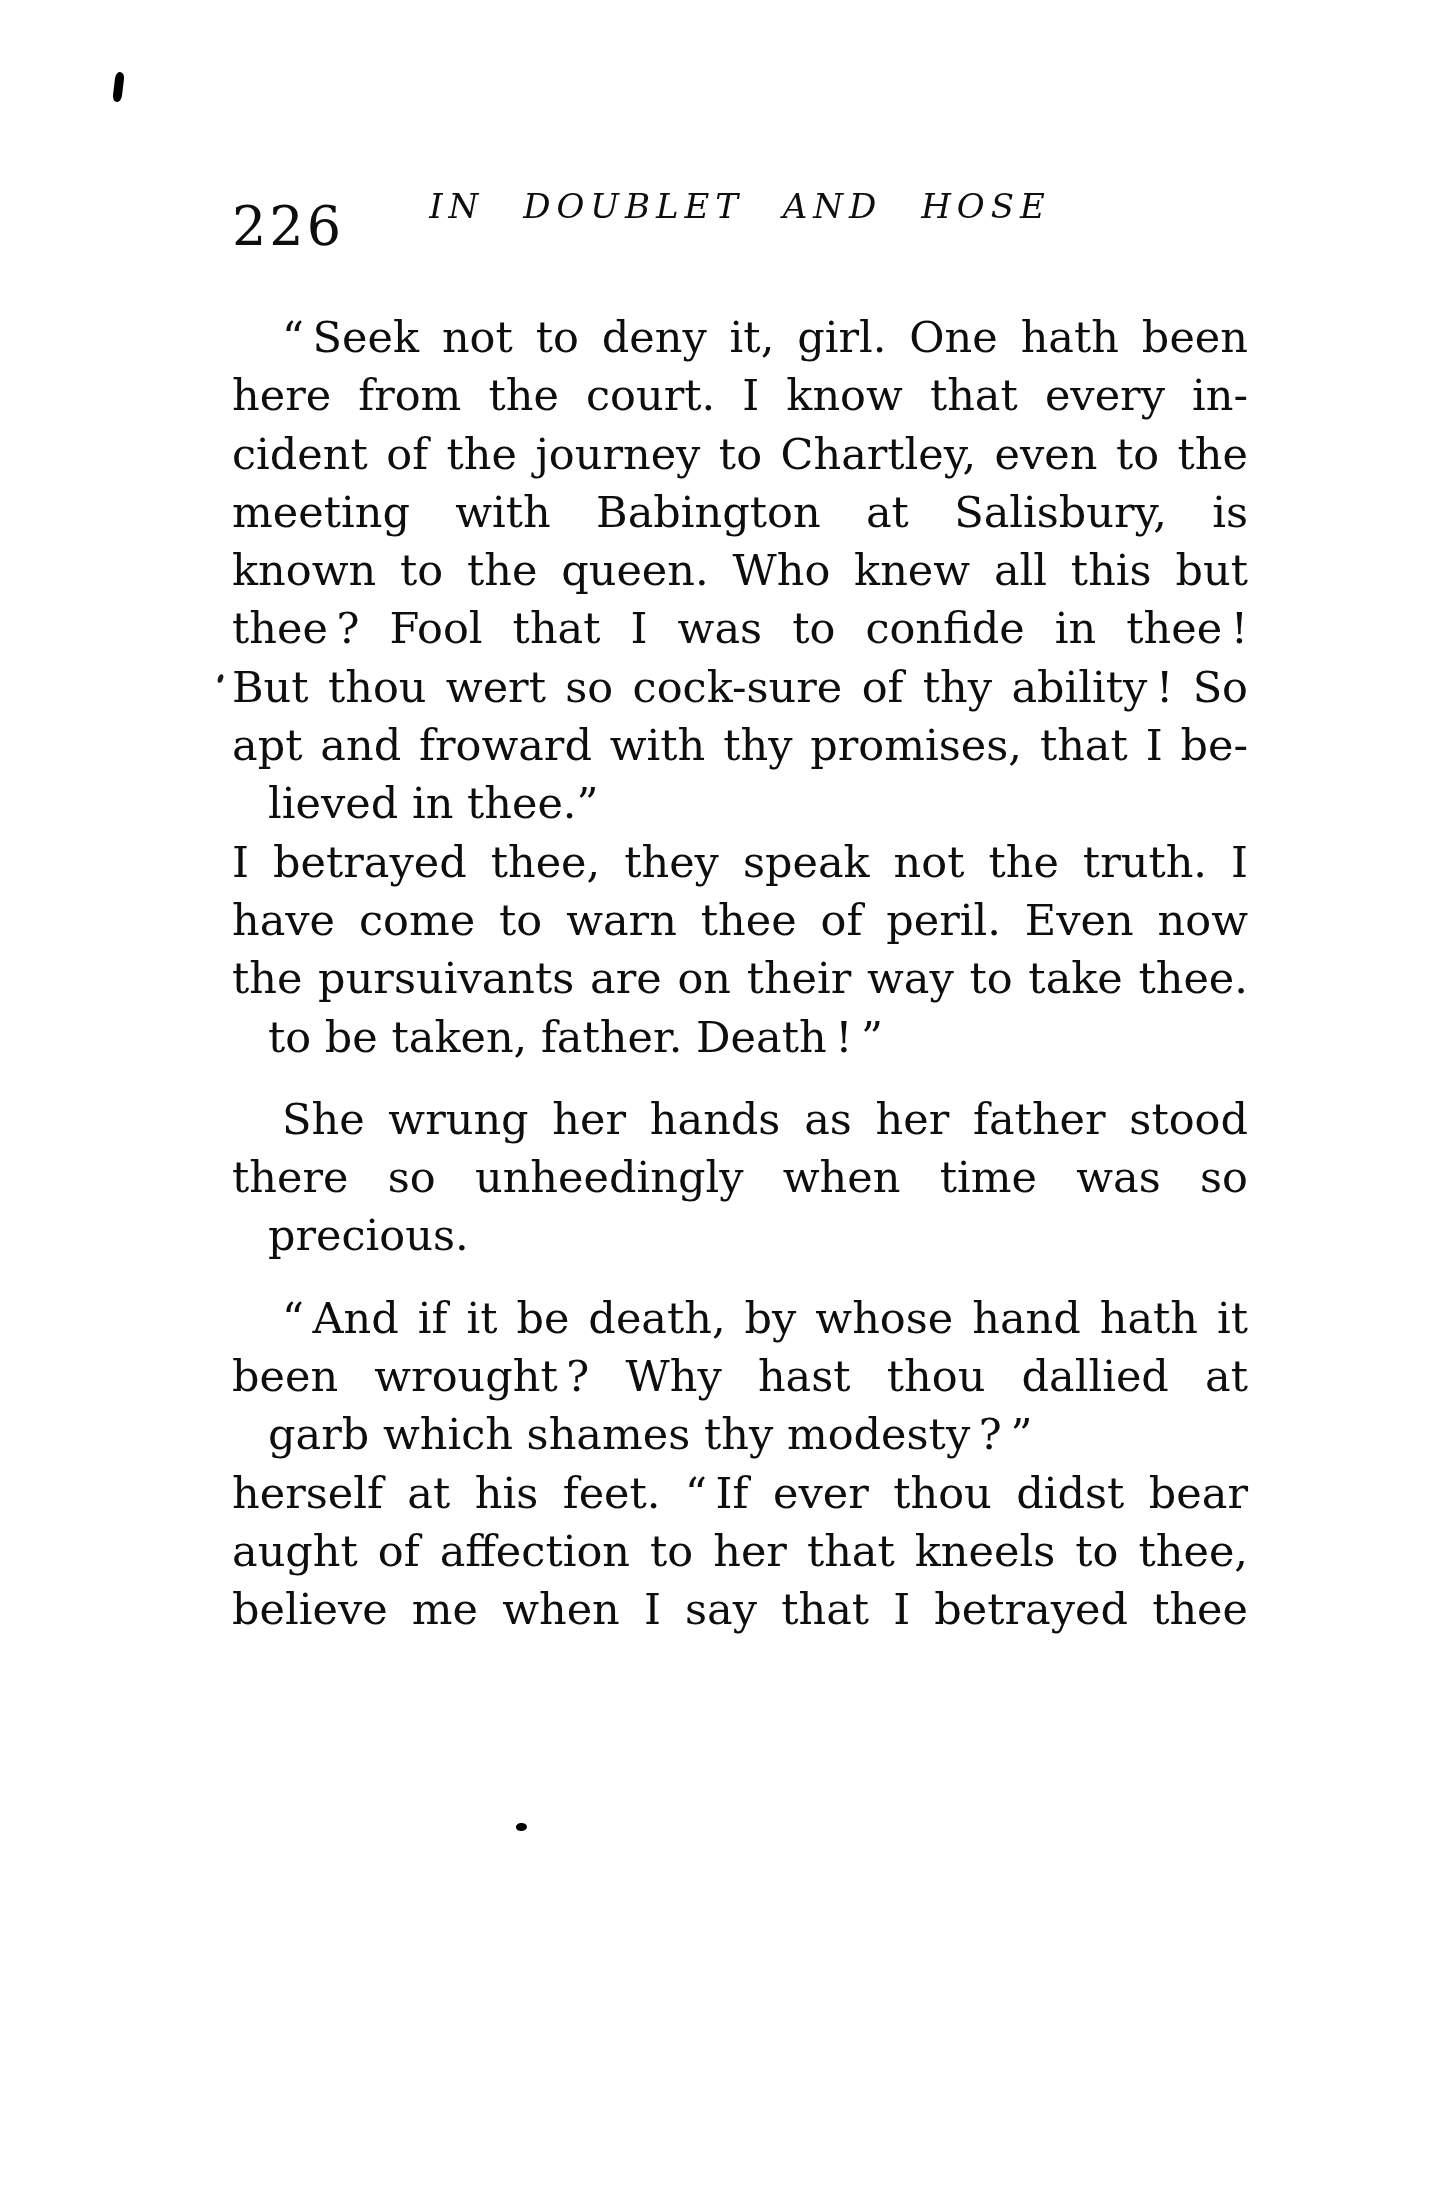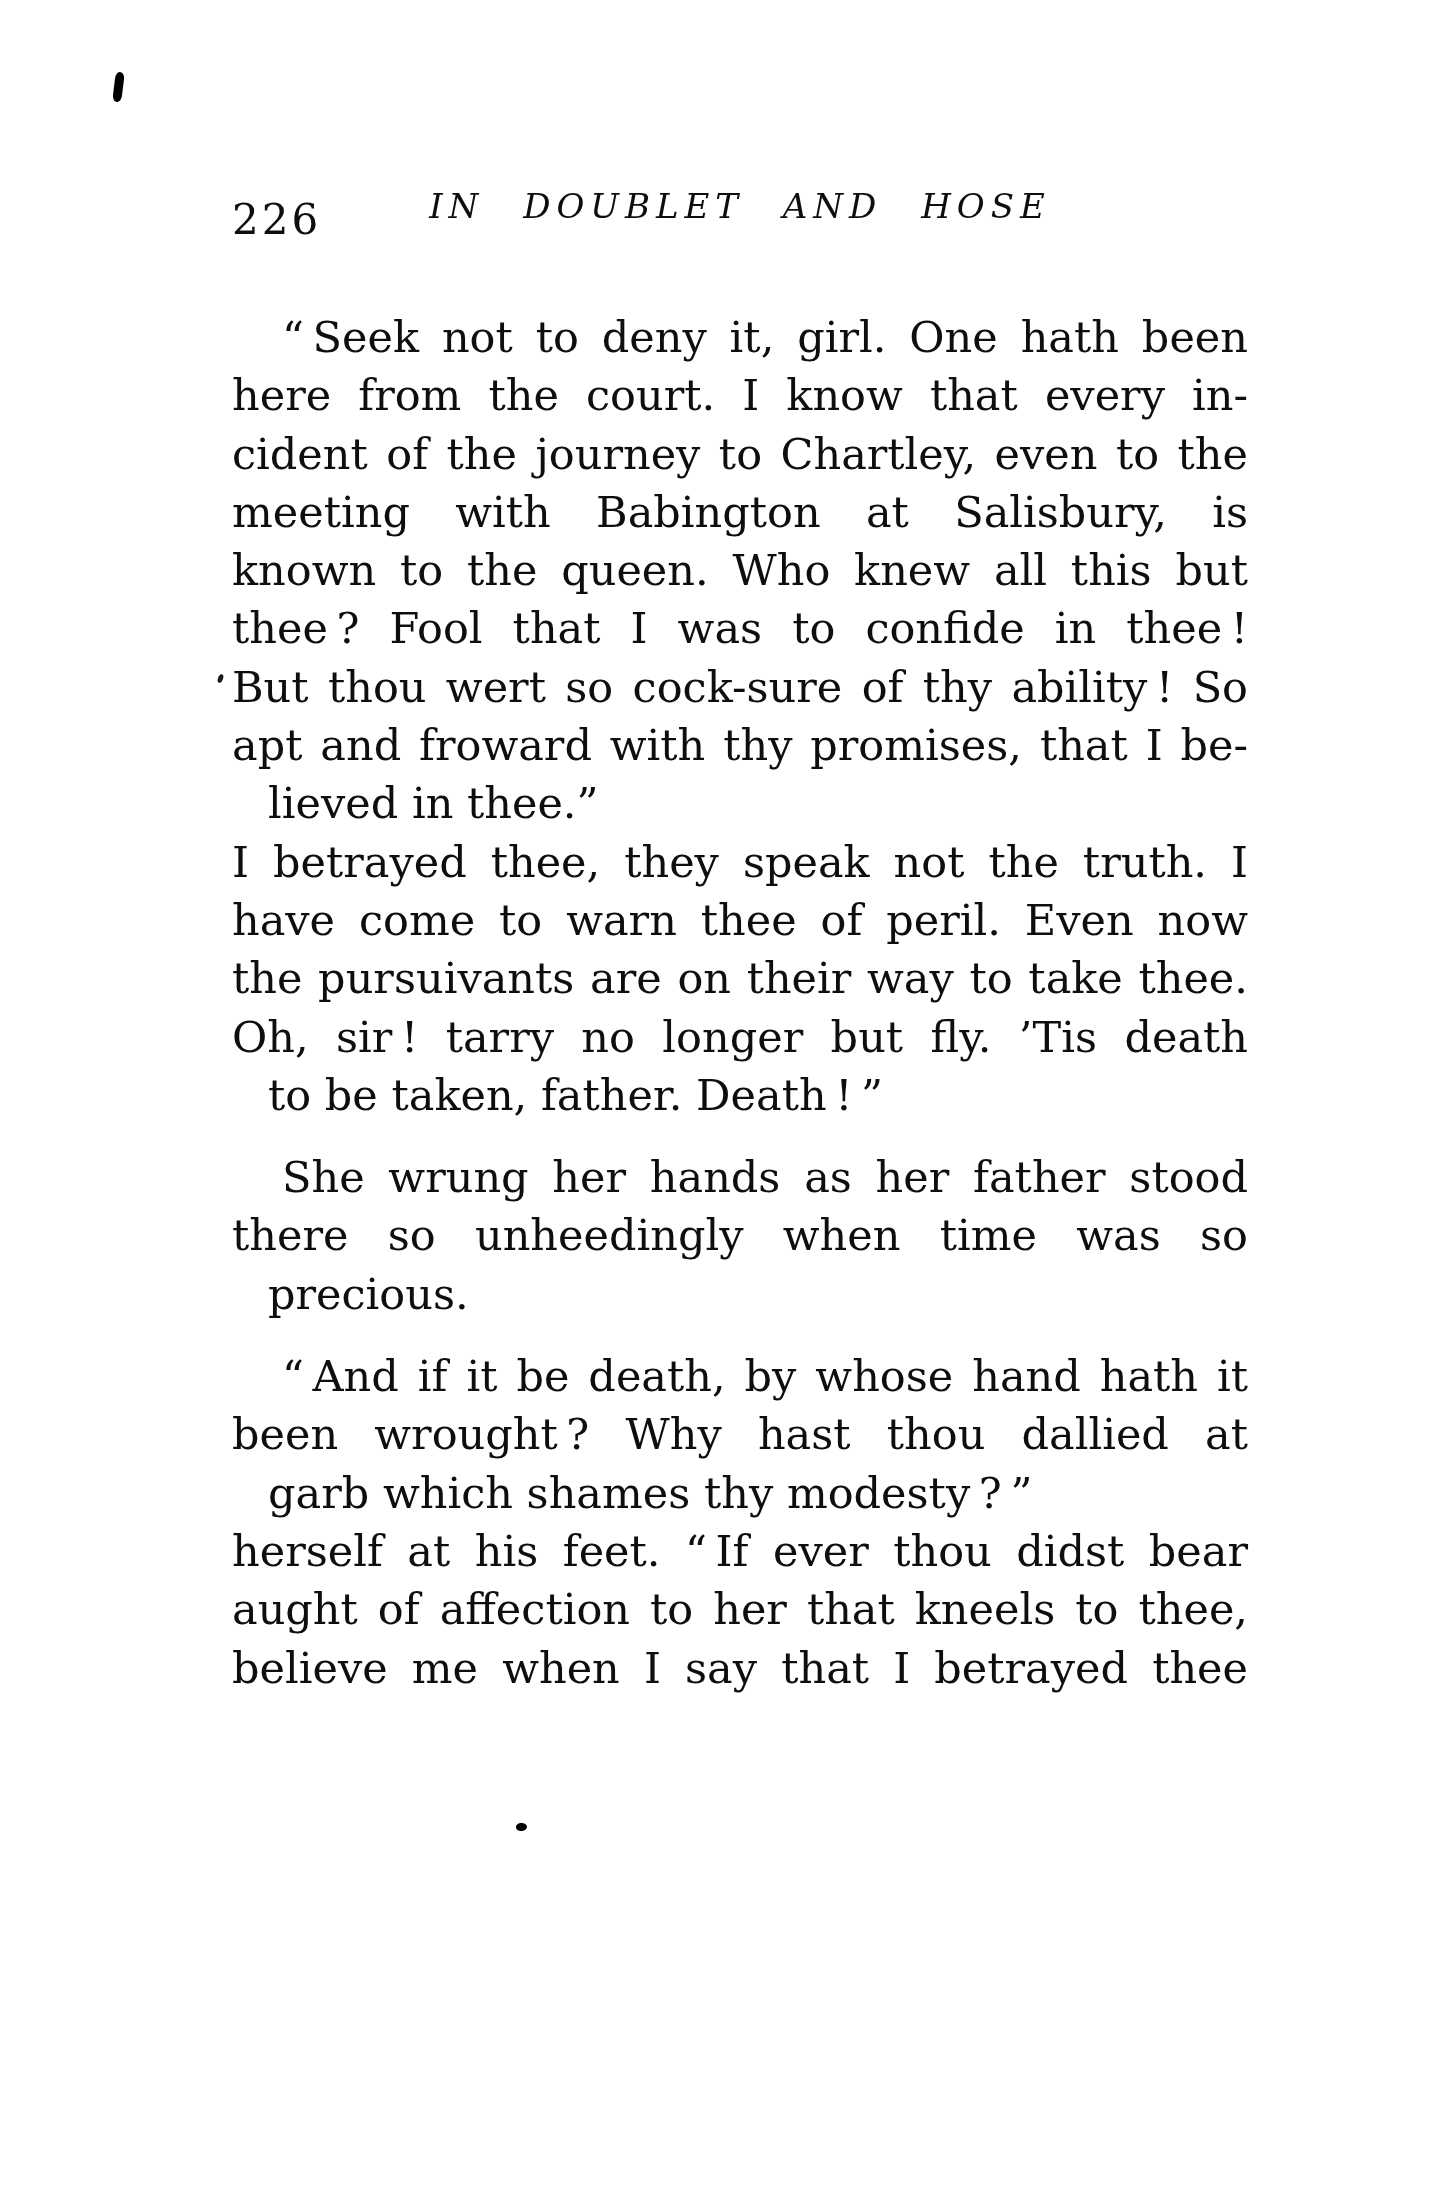--- a/index.html
+++ b/index.html
@@ -16,21 +16,21 @@
     position: absolute;
     left: 232px;
     top: 186px;
     width: 1016px;
     height: 60px;
   }
   .folio {
     position: absolute;
     left: 0;
     top: 9px;
-    font-size: 42px;
+    font-size: 54px;
     letter-spacing: 3px;
   }
   .running-title {
     position: absolute;
     left: 0;
     right: 0;
     top: 0;
     text-align: center;
     font-style: italic;
     font-size: 34px;
@@ -113,21 +113,20 @@
     <div class="line">thee ? Fool that I was to confide in thee !</div>
     <div class="line">But thou wert so cock-sure of thy ability ! So</div>
     <div class="line">apt and froward with thy promises, that I be-</div>
     <div class="line end">lieved in thee.”</div>
   </div>
 
   <div>
     <div class="line">I betrayed thee, they speak not the truth. I</div>
     <div class="line">have come to warn thee of peril. Even now</div>
     <div class="line">the pursuivants are on their way to take thee.</div>
-    <div class="line">Oh, sir ! tarry no longer but fly. ’Tis death</div>
     <div class="line end">to be taken, father. Death ! ”</div>
   </div>
 
   <div>
     <div class="line indent">She wrung her hands as her father stood</div>
     <div class="line">there so unheedingly when time was so</div>
     <div class="line end">precious.</div>
   </div>
 
   <div>

